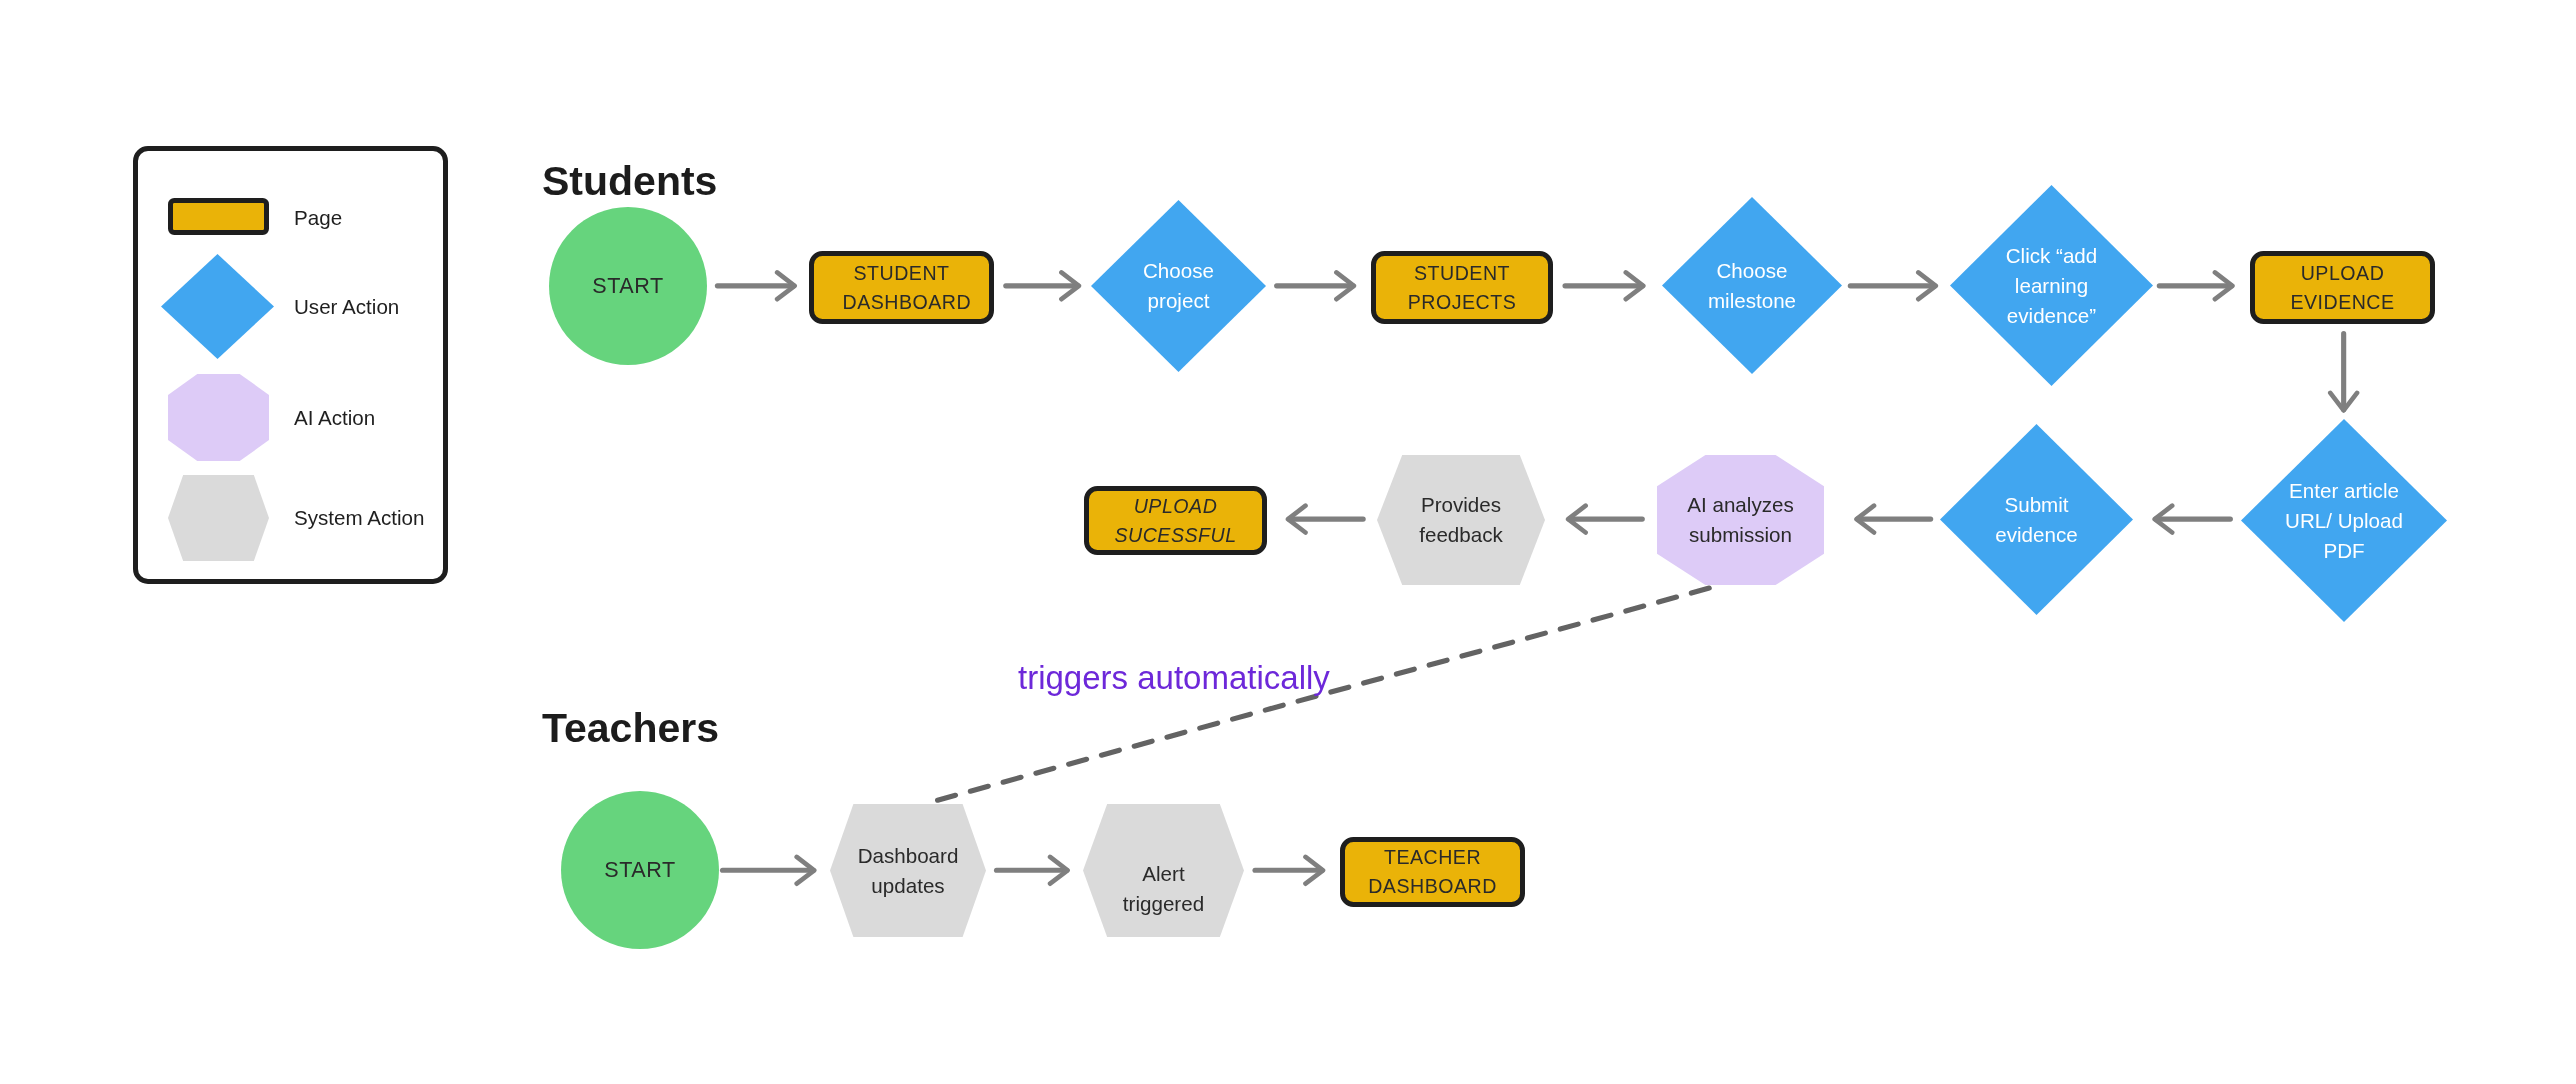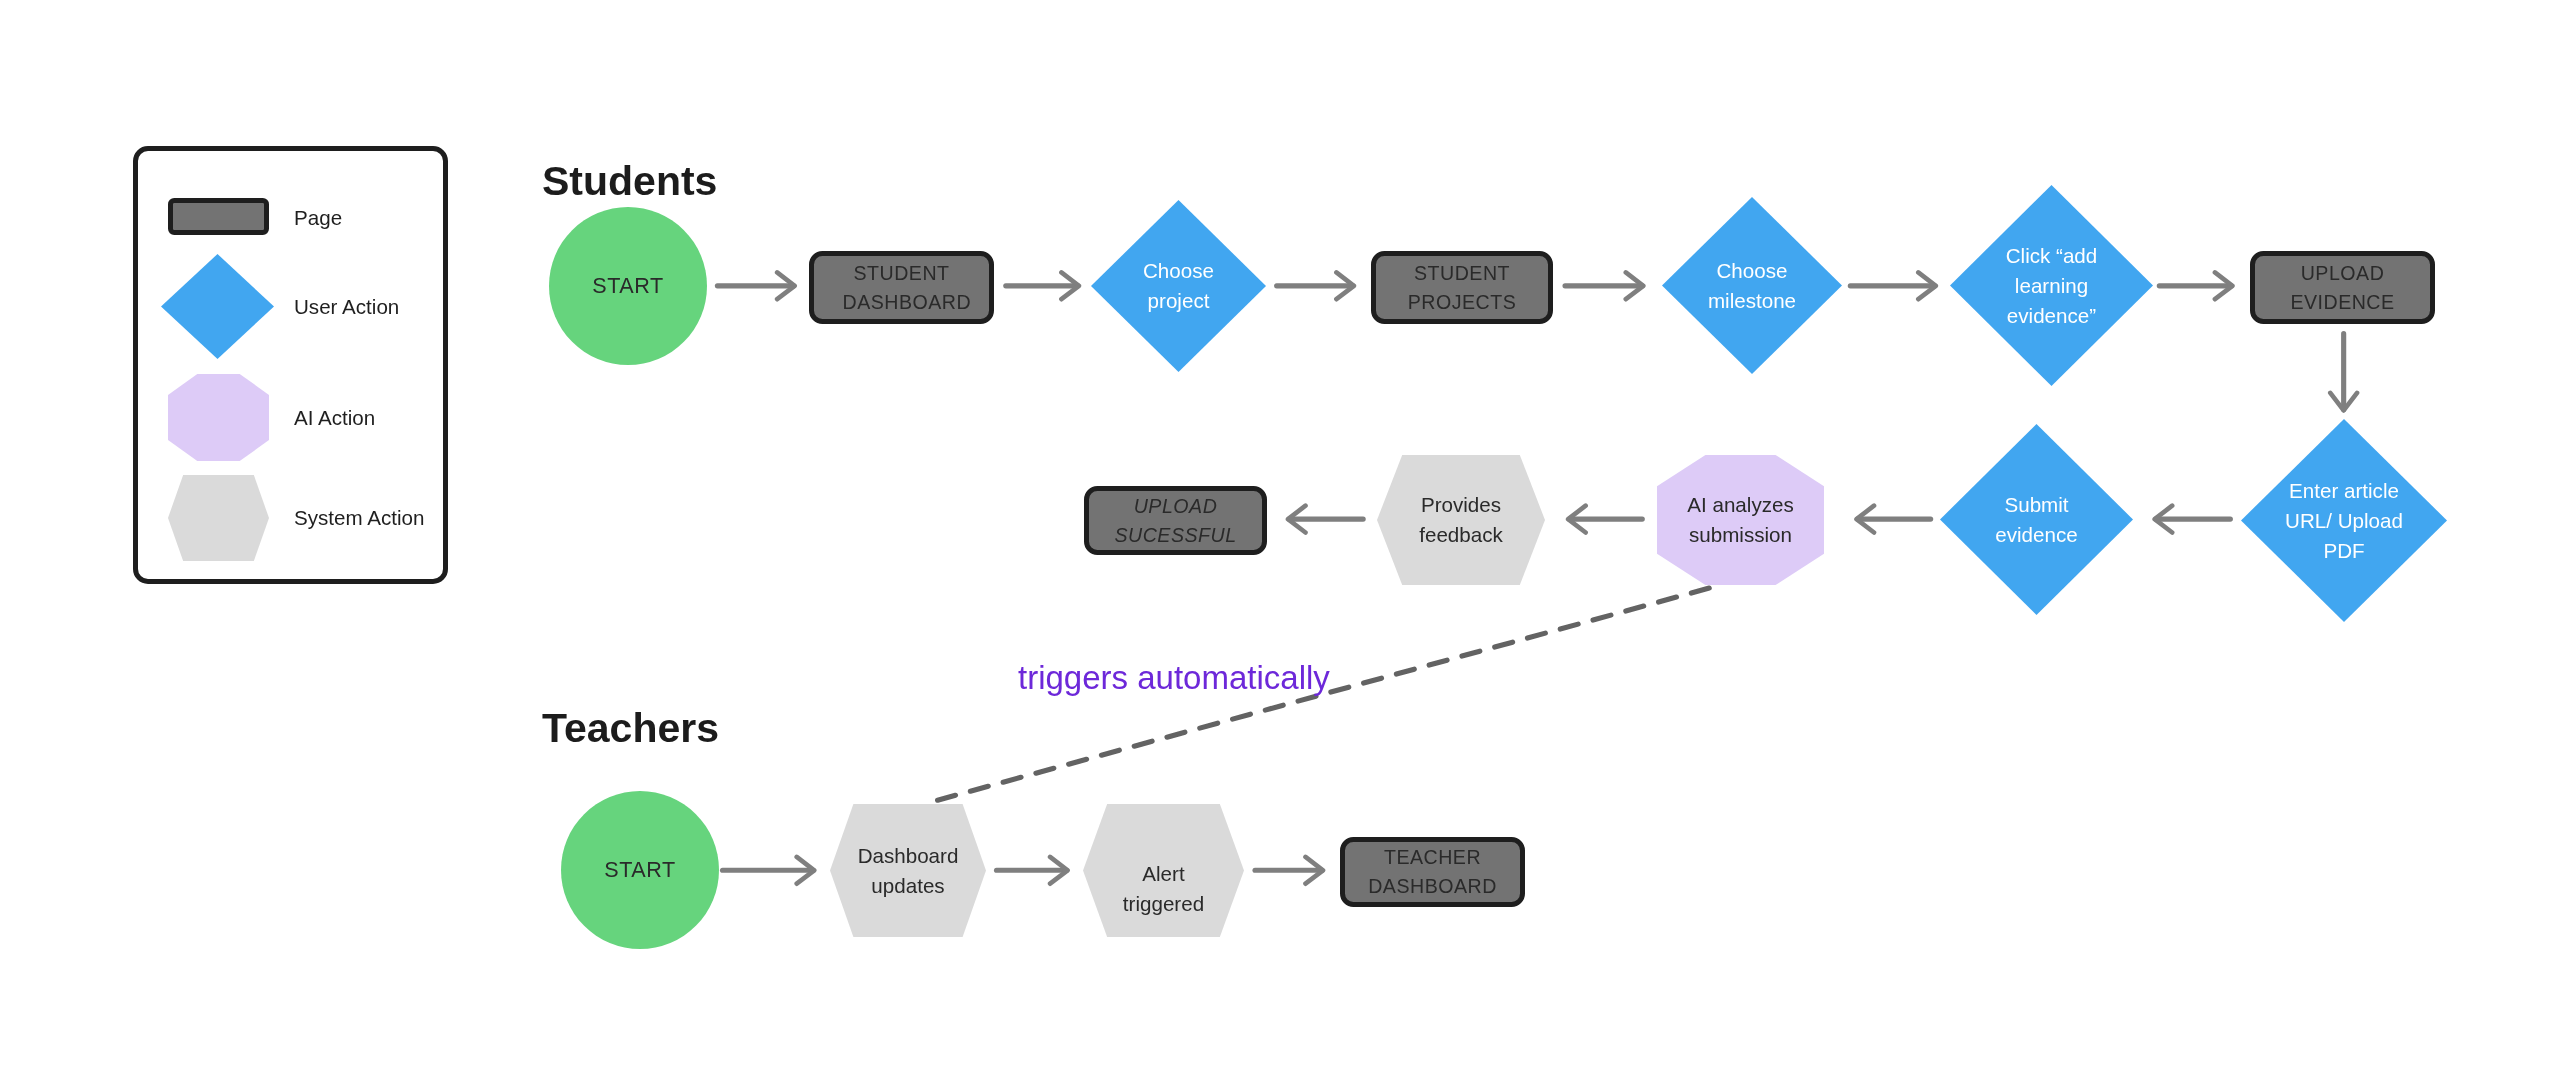--- a/index.html
+++ b/index.html
@@ -8,21 +8,21 @@
     --text_dark:#2A2A2A; --text_light:#FFFFFF;
   }
   html,body{margin:0;padding:0;background:#ffffff;}
   body{font-family:"Liberation Sans", sans-serif; color:var(--text_dark);}
   .canvas{position:relative;width:2577px;height:1084px;background:#ffffff;overflow:hidden;}
   .connectors{position:absolute;left:0;top:0;width:2577px;height:1084px;pointer-events:none;}
   .node{position:absolute;display:flex;align-items:center;justify-content:center;text-align:center;}
   .label{font-size:20.6px;line-height:30px;color:var(--text_dark);}
   .shape-start{background:var(--green);border-radius:50%;}
   .shape-start .label{font-size:21.6px;letter-spacing:0.5px;}
-  .shape-page{background:#737373;border:5.7px solid var(--border);border-radius:13.4px;box-sizing:border-box;}
+  .shape-page{background:#eab308;border:5.7px solid var(--border);border-radius:13.4px;box-sizing:border-box;}
   .shape-page .label{font-size:19.6px;line-height:29px;letter-spacing:0.5px;}
   .shape-diamond{background:var(--blue);clip-path:polygon(50% 0%,100% 50%,50% 100%,0% 50%);}
   .shape-diamond .label{color:var(--text_light);}
   .shape-octagon{background:var(--purple);clip-path:polygon(29% 0%,71% 0%,100% 24%,100% 76%,71% 100%,29% 100%,0% 76%,0% 24%);}
   .shape-hexagon{background:var(--gray);clip-path:polygon(15% 0%,85% 0%,100% 50%,85% 100%,15% 100%,0% 50%);}
   .lane-title{position:absolute;font-size:41px;line-height:49px;font-weight:600;color:#1C1C1C;}
   .edge-label{position:absolute;font-size:33px;line-height:34px;color:#6d28d9;}
   .legend{position:absolute;left:133px;top:146px;width:315px;height:438px;
           border:5.2px solid var(--border);border-radius:15px;box-sizing:border-box;background:#ffffff;}
   .legend-swatch{position:absolute;}

